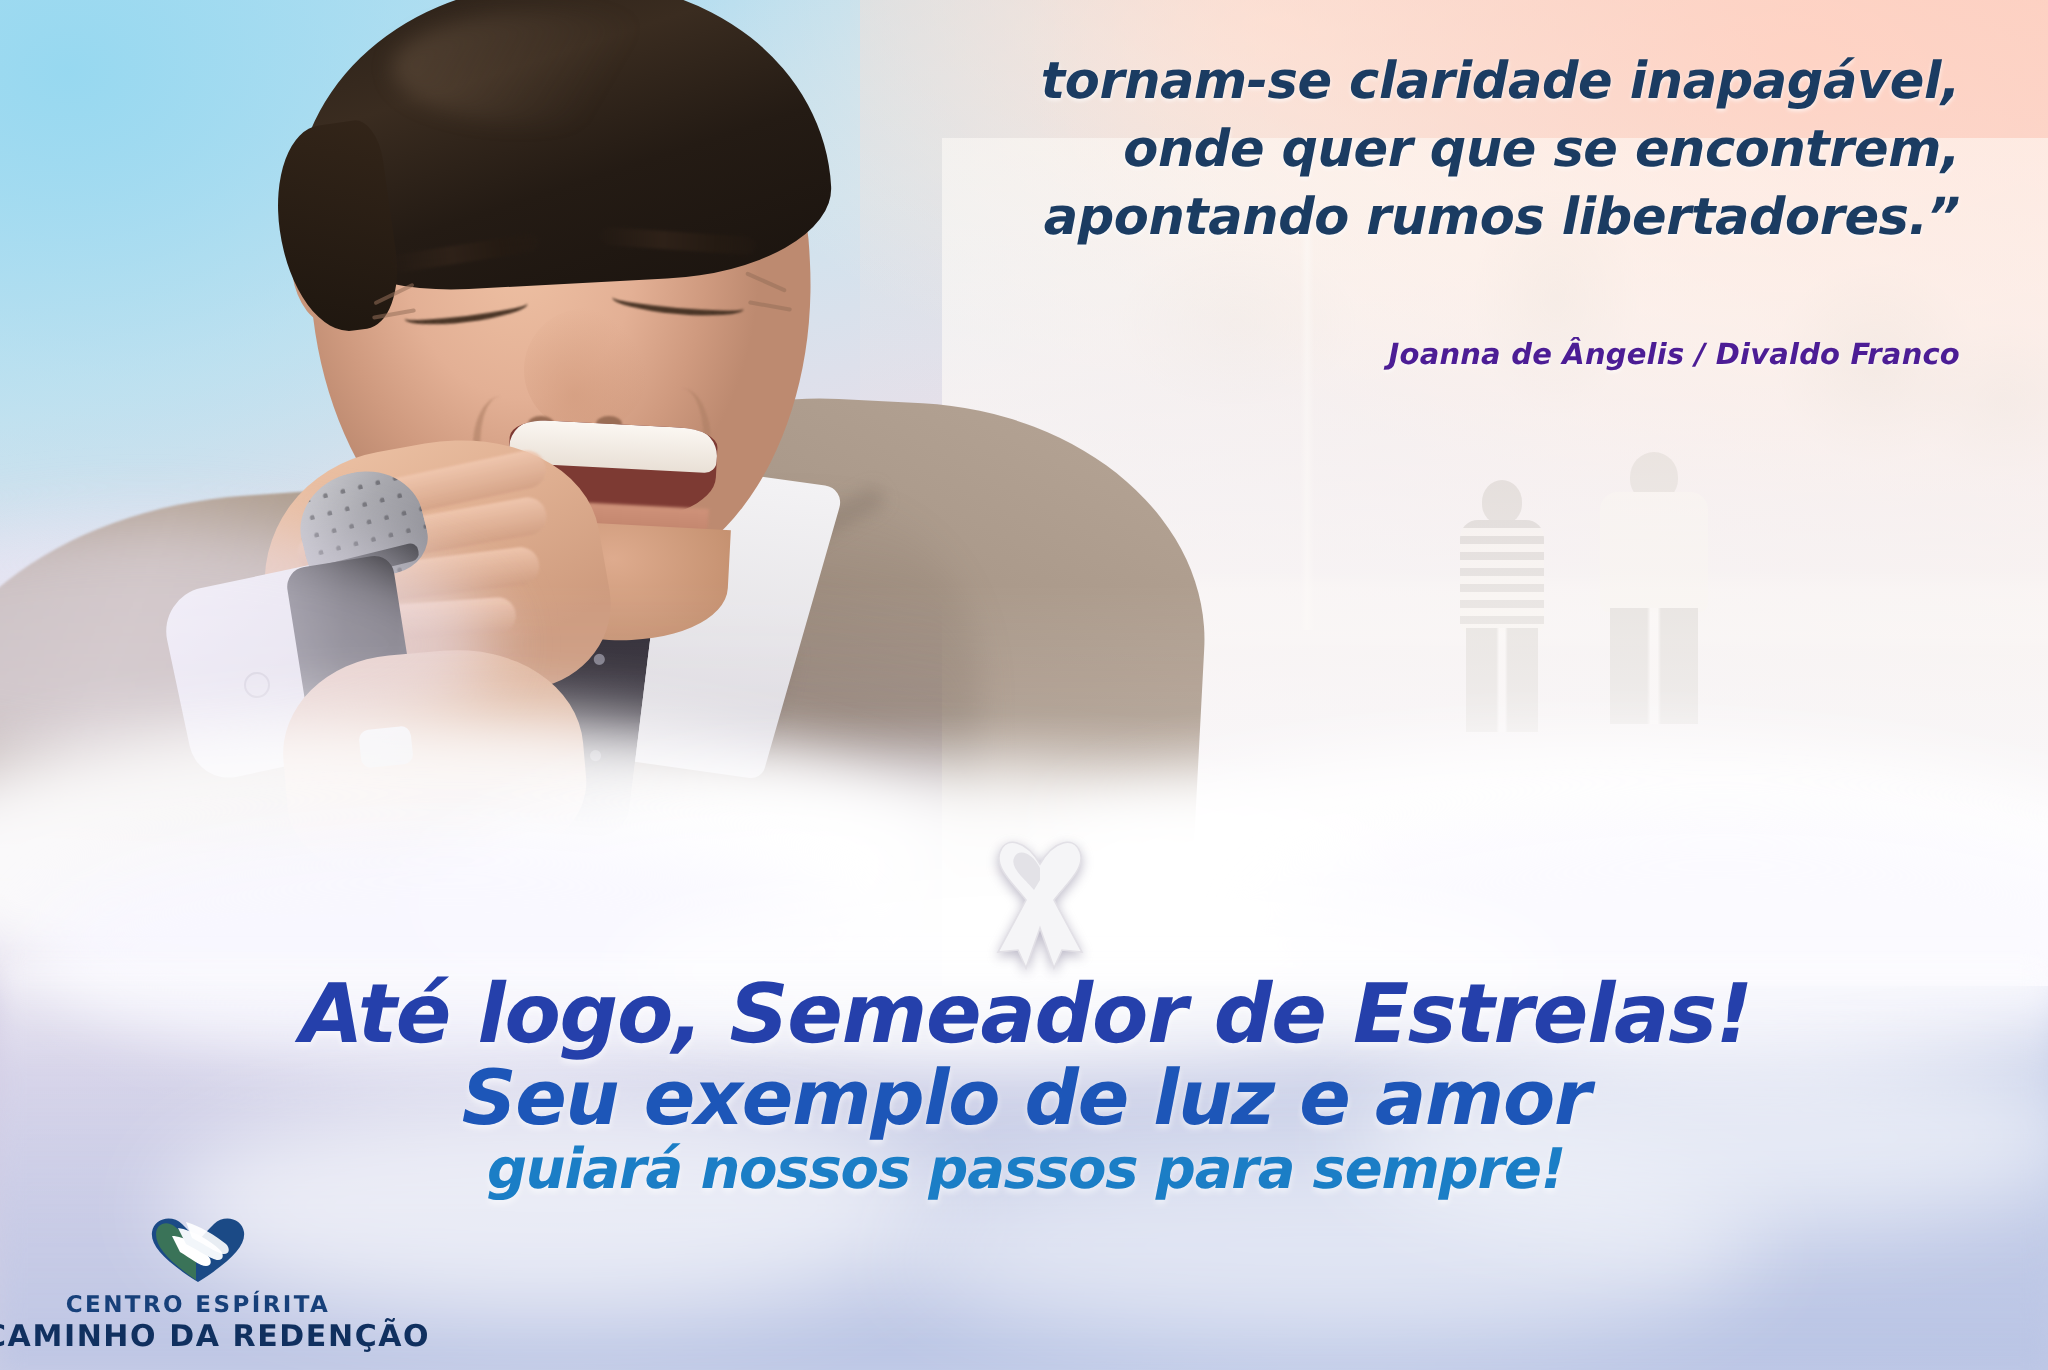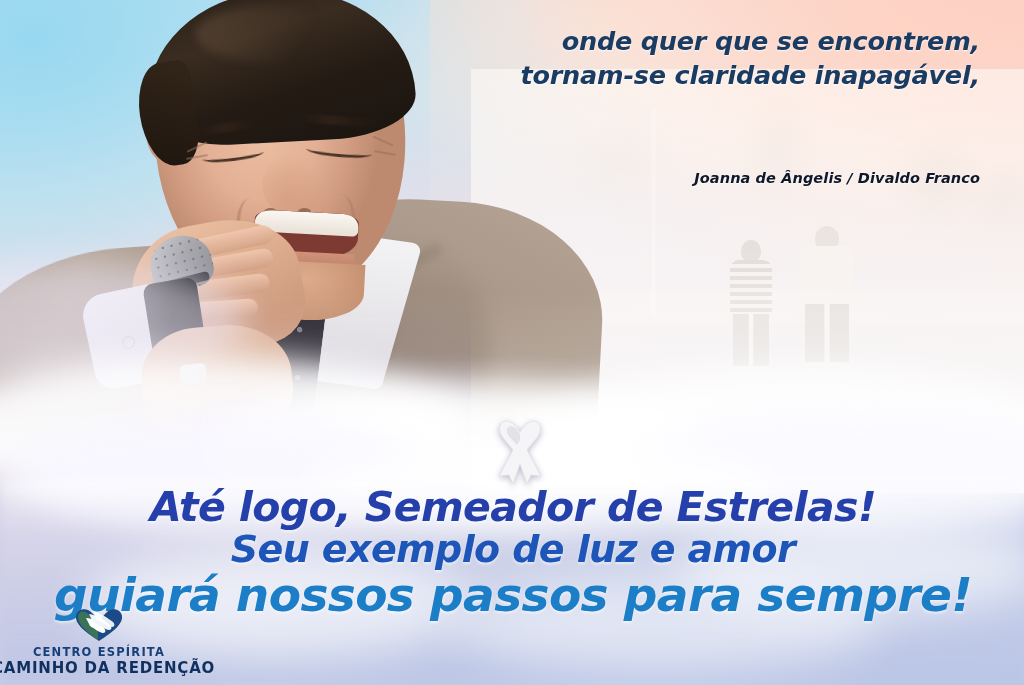--- a/index.html
+++ b/index.html
@@ -458,21 +458,21 @@
     line-height: 34px;
     letter-spacing: -0.2px;
     text-shadow: 0 1px 2px rgba(255,255,255,0.75);
   }
   .quote-line { display: block; white-space: nowrap; }
   .quote-author {
     position: absolute;
     right: 44px; top: 170px;
     width: 600px;
     text-align: right;
-    color: #0f172a;
+    color: #4c1d95;
     font-family: "DejaVu Sans", sans-serif;
     font-style: italic;
     font-weight: 700;
     font-size: 14.5px;
     letter-spacing: 0.1px;
     text-shadow: 0 1px 2px rgba(255,255,255,0.7);
   }
 
   
   .ribbon {
@@ -500,21 +500,21 @@
     text-shadow: 0 2px 3px rgba(255,255,255,0.55);
   }
   .hl2 {
     display: block;
     font-size: 38px;
     color: #1d56b8;
     text-shadow: 0 2px 3px rgba(255,255,255,0.55);
   }
   .hl3 {
     display: block;
-    font-size: 47px;
+    font-size: 28px;
     color: #1b7ec6;
     text-shadow: 0 2px 3px rgba(255,255,255,0.55);
   }
 
   
   .logo-left {
     position: absolute;
     left: -8px; bottom: 8px;
     width: 214px;
     text-align: center;
@@ -642,22 +642,23 @@
   <div class="cloud cl3"></div>
   <div class="cloud cl4"></div>
   <div class="cloud cl5"></div>
   <div class="cloud cl7"></div>
   <div class="cloud-band-lower"></div>
   <div class="cloud-wisp cw1"></div>
   <div class="cloud-wisp cw2"></div>
   <div class="cloud-wisp cw3"></div>
 
   <div class="quote">
+    <span class="quote-line">tornam-se claridade inapagável,</span>
     <span class="quote-line">onde quer que se encontrem,</span>
-    <span class="quote-line">tornam-se claridade inapagável,</span>
+    <span class="quote-line">apontando rumos libertadores.”</span>
   </div>
   <div class="quote-author">Joanna de Ângelis / Divaldo Franco</div>
 
   <svg class="ribbon" viewBox="0 0 62 76">
     <path d="M31 20 C 24 8, 14 6, 11 14 C 8 22, 18 30, 24 38 L 10 64 L 20 63 L 24 72 L 31 52 L 38 72 L 42 63 L 52 64 L 38 38 C 44 30, 54 22, 51 14 C 48 6, 38 8, 31 20 Z" fill="#f5f5f7" stroke="#e2e0e6" stroke-width="0.8"></path>
     <path d="M31 22 C 27 14, 20 12, 18 17 C 16 22, 23 27, 28 33 L 31 28 Z" fill="#dcdbe2" opacity="0.75"></path>
   </svg>
 
   <div class="headline">
     <span class="hl1">Até logo, Semeador de Estrelas!</span>

